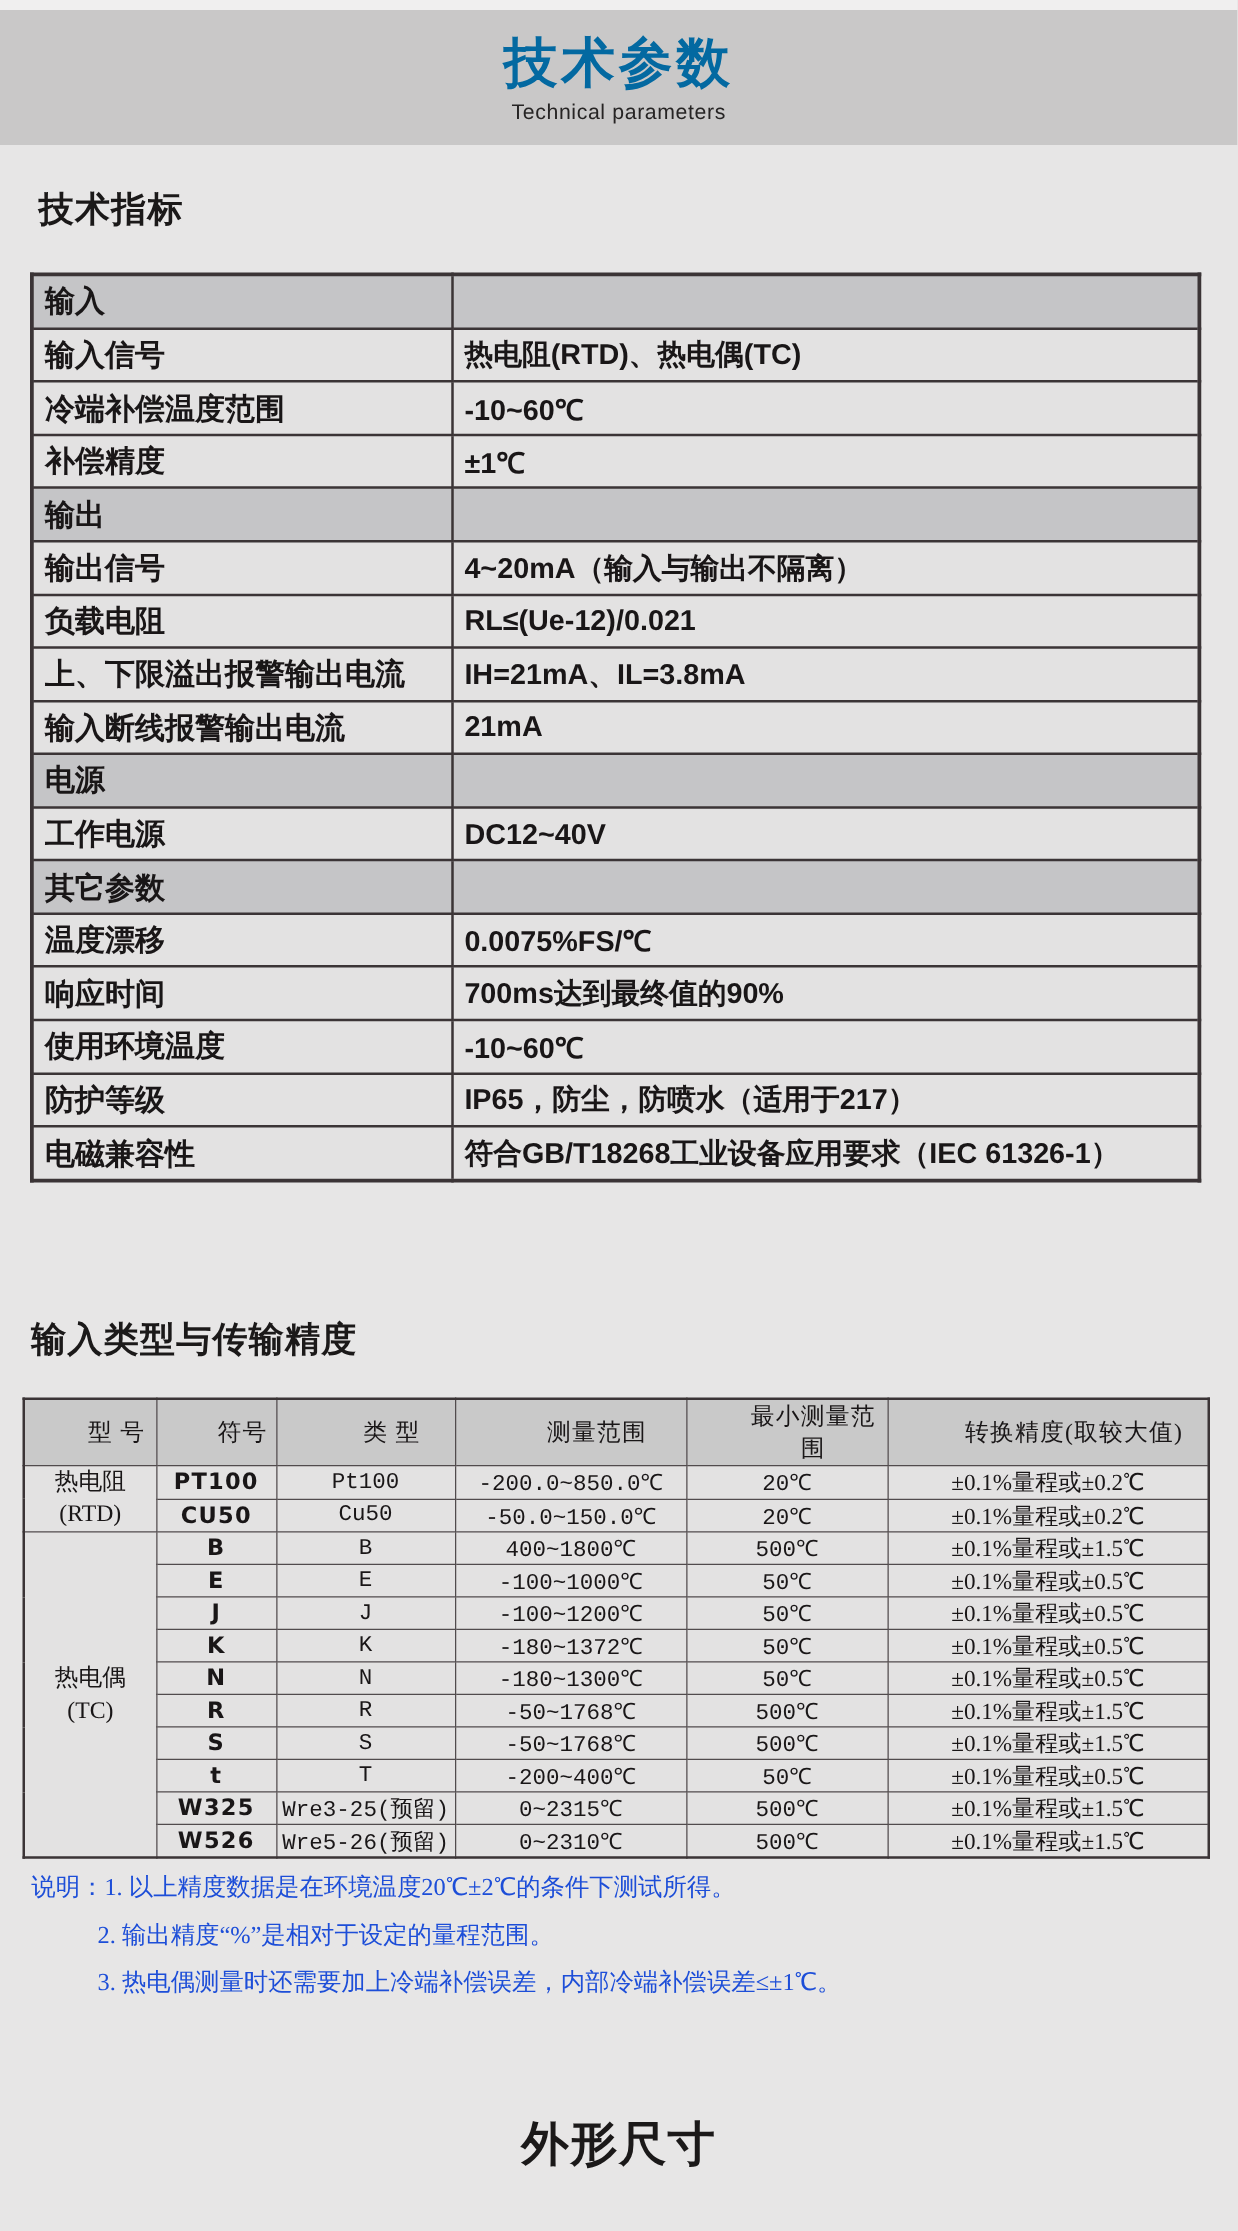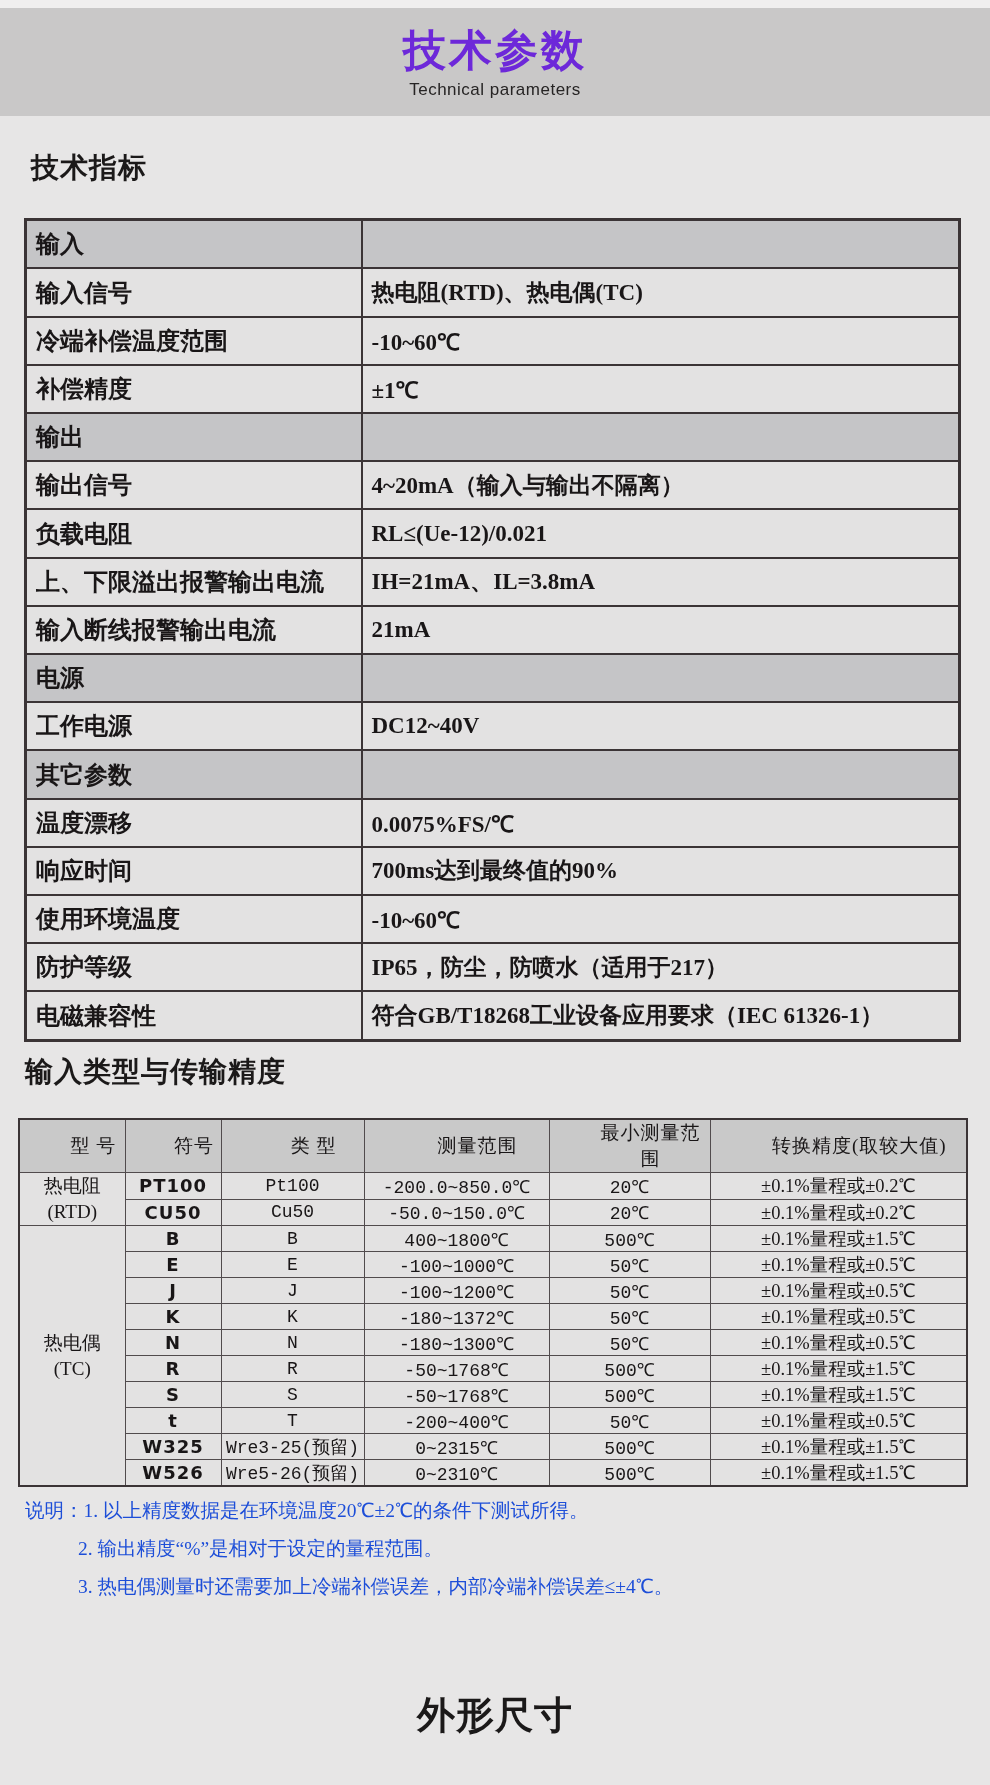--- a/index.html
+++ b/index.html
@@ -14,38 +14,38 @@
     background:var(--page-bg);color:var(--text);
     font-family:"Liberation Sans",sans-serif;overflow:hidden;
   }
   .top-strip{position:absolute;top:0;left:0;width:990px;height:8px;background:var(--strip-bg);}
   .band{
     position:absolute;top:8px;left:0;width:990px;height:108px;
     background:var(--band-bg);text-align:center;
   }
   .band .title{
     margin:0;padding-top:14px;font-size:43px;font-weight:700;
-    letter-spacing:3px;color:#6d28d9;
+    letter-spacing:3px;color:#0369a1;
   }
   .band .subtitle{
     margin:0;font-size:17px;font-weight:400;color:#262424;letter-spacing:.5px;
   }
   .sec-heading{
     position:absolute;font-size:28px;font-weight:600;color:#1b1919;letter-spacing:1px;
   }
   #heading-1{top:126px;left:31px;}
   #heading-2{top:1030px;left:25px;}
   #heading-3{top:1658px;left:0;width:990px;text-align:center;font-size:38px;font-weight:600;}
 
   
   table{border-collapse:collapse;table-layout:fixed;}
   #spec-table{
-    position:absolute;top:218px;left:24px;width:937px;height:824px;
+    position:absolute;top:218px;left:24px;width:937px;height:728px;
     border:3px solid var(--border);
-    font-family:Liberation Serif, serif;
+    font-family:Liberation Sans, sans-serif;
   }
   #spec-table td{
     border:2px solid var(--border);background:var(--row-bg);
     padding:0 0 0 9px;vertical-align:middle;
   }
   #spec-table td.spec-label{width:336px;font-size:24px;font-weight:700;}
   #spec-table td.spec-value{font-size:23px;font-weight:700;}
   #spec-table tr.section-row td{background:var(--section-bg);}
 
   
@@ -272,16 +272,16 @@
         <td class="cw3">0~2310℃</td>
         <td class="cw4">500℃</td>
         <td class="acc-cell cw5">±0.1%量程或±1.5℃</td>
       </tr>
     </tbody>
 </table>
 
 <div id="notes">
   <div class="note-line"><span>说明：</span><span>1. 以上精度数据是在环境温度20℃±2℃的条件下测试所得。</span></div>
   <div class="note-line indented"><span>2. 输出精度“%”是相对于设定的量程范围。</span></div>
-  <div class="note-line indented"><span>3. 热电偶测量时还需要加上冷端补偿误差，内部冷端补偿误差≤±4℃。</span></div>
+  <div class="note-line indented"><span>3. 热电偶测量时还需要加上冷端补偿误差，内部冷端补偿误差≤±1℃。</span></div>
 </div>
 
 <h2 id="heading-3" class="sec-heading">外形尺寸</h2>
 
 </body></html>

